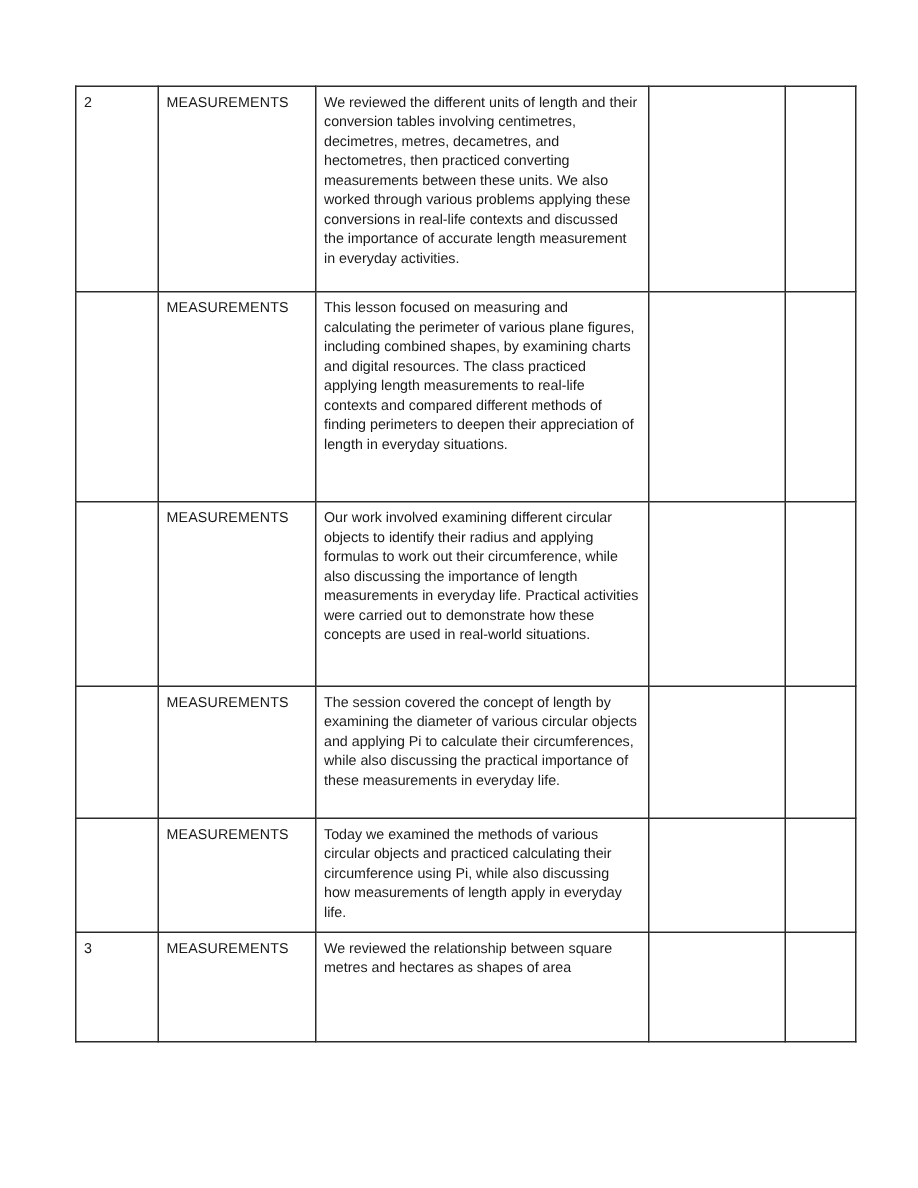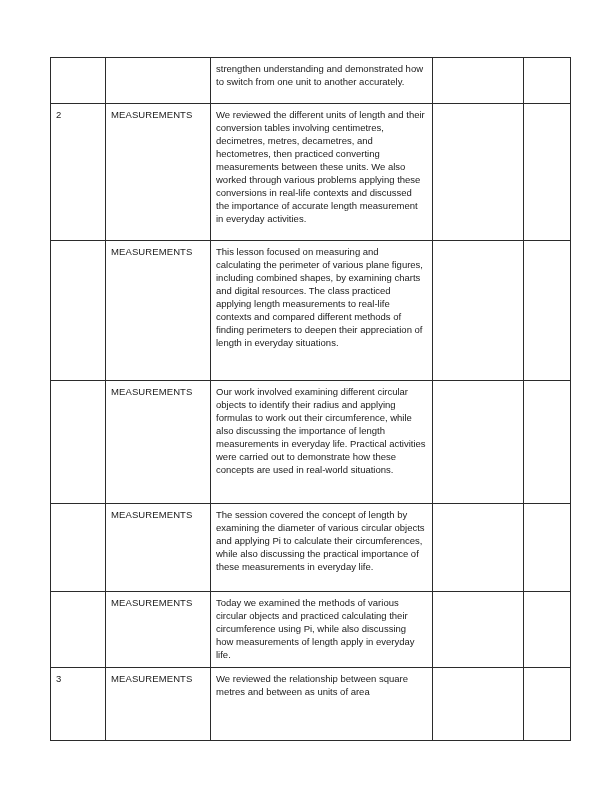--- a/index.html
+++ b/index.html
@@ -56,27 +56,20 @@
 <div class="page">
   <table class="doc-table">
     <colgroup>
       <col class="col-num">
       <col class="col-topic">
       <col class="col-desc">
       <col class="col-a">
       <col class="col-b">
     </colgroup>
     <tbody>
-      <tr class="r0">
-        <td></td>
-        <td class="topic-cell"></td>
-        <td>strengthen understanding and demonstrated how to switch from one unit to another accurately.</td>
-        <td></td>
-        <td></td>
-      </tr>
       <tr class="r1">
         <td class="num-pad">2</td>
         <td class="topic-cell">MEASUREMENTS</td>
         <td>We reviewed the different units of length and their conversion tables involving centimetres, decimetres, metres, decametres, and hectometres, then practiced converting measurements between these units. We also worked through various problems applying these conversions in real-life contexts and discussed the importance of accurate length measurement in everyday activities.</td>
         <td></td>
         <td></td>
       </tr>
       <tr class="r2">
         <td></td>
         <td class="topic-cell">MEASUREMENTS</td>
@@ -101,19 +94,19 @@
       <tr class="r5">
         <td></td>
         <td class="topic-cell">MEASUREMENTS</td>
         <td>Today we examined the methods of various circular objects and practiced calculating their circumference using Pi, while also discussing how measurements of length apply in everyday life.</td>
         <td></td>
         <td></td>
       </tr>
       <tr class="r6">
         <td class="num-pad">3</td>
         <td class="topic-cell">MEASUREMENTS</td>
-        <td>We reviewed the relationship between square metres and between as units of area</td>
+        <td>We reviewed the relationship between square metres and hectares as shapes of area</td>
         <td></td>
         <td></td>
       </tr>
     </tbody>
   </table>
 </div>
 
 </body></html>

